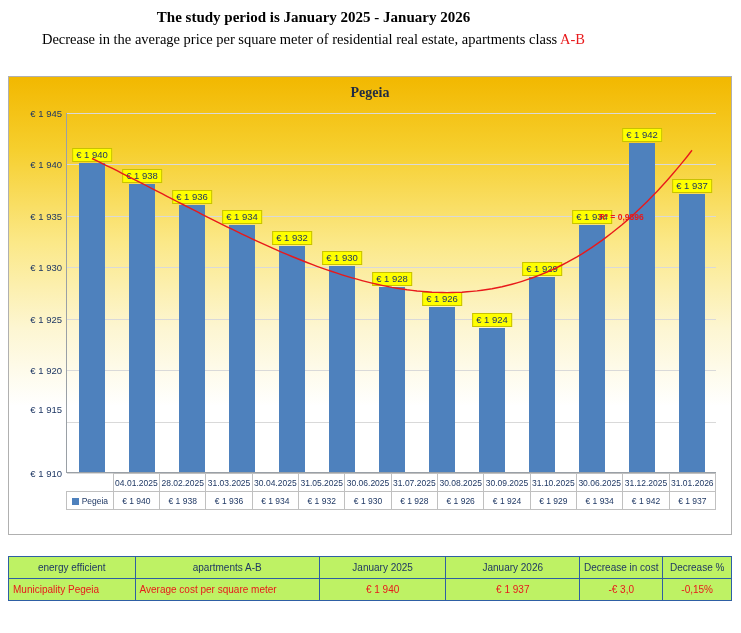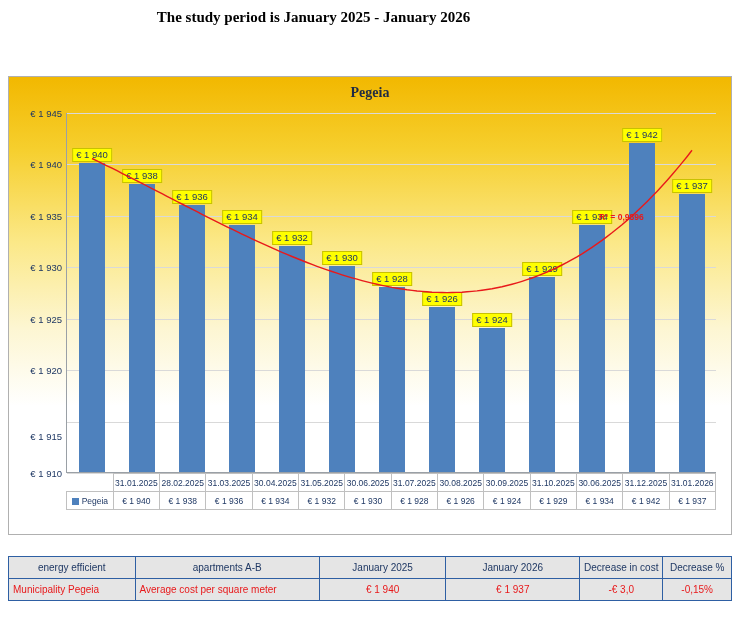--- a/index.html
+++ b/index.html
@@ -194,48 +194,49 @@
     border-collapse: collapse;
     table-layout: fixed;
     font-family: "Liberation Sans", sans-serif;
     font-size: 10px;
   }
   #summary td {
     border: 1px solid #2e5fa3;
     height: 21px;
     text-align: center;
     padding: 0 3px;
-    background: #e5e5e5;
+    background: #bef264;
     color: #1f3864;
     white-space: nowrap;
     overflow: hidden;
   }
   #summary tr.row-blue td { color: #1f3864; }
   #summary tr.row-red td { color: #e8191b; }
   #summary td.hdr { color: #1f3864; }
   #summary td.left { text-align: left; padding-left: 4px; }
 </style>
 </head>
 <body>
 
 <div id="page">
 
   <div class="titles">
     <div class="title-line1">The study period is January 2025 - January 2026</div>
+    <div class="title-line2"><span>Decrease in the average price per square meter of residential real estate, apartments class </span><span class="red">A-B</span></div>
   </div>
 
   <div id="chart-frame">
     <div id="chart-title">Pegeia</div>
 
     <div id="plot">
       <div id="gridlines">
           <div class="gridline" style="top: 360px;"></div>
           <div class="ytick" style="top: 360px;">€ 1 910</div>
           <div class="gridline" style="top: 308.571px;"></div>
-          <div class="ytick" style="top: 323px; text-align: right;">€ 1 915</div>
+          <div class="ytick" style="top: 296px; text-align: right;">€ 1 915</div>
           <div class="gridline" style="top: 257.143px;"></div>
           <div class="ytick" style="top: 257.143px;">€ 1 920</div>
           <div class="gridline" style="top: 205.714px;"></div>
           <div class="ytick" style="top: 205.714px;">€ 1 925</div>
           <div class="gridline" style="top: 154.286px;"></div>
           <div class="ytick" style="top: 154.286px;">€ 1 930</div>
           <div class="gridline" style="top: 102.857px;"></div>
           <div class="ytick" style="top: 102.857px;">€ 1 935</div>
           <div class="gridline" style="top: 51.4286px;"></div>
           <div class="ytick" style="top: 51.4286px;">€ 1 940</div>
@@ -315,21 +316,21 @@
           <col style="width: 7.13846%;">
           <col style="width: 7.13846%;">
           <col style="width: 7.13846%;">
           <col style="width: 7.13846%;">
           <col style="width: 7.13846%;">
           <col style="width: 7.13846%;">
         </colgroup>
       <tbody>
           <tr id="cat-row">
             <td style="border: none; background: transparent;"></td>
-            <td>31.01.2025</td>
+            <td>04.01.2025</td>
             <td>28.02.2025</td>
             <td>31.03.2025</td>
             <td>30.04.2025</td>
             <td>31.05.2025</td>
             <td>30.06.2025</td>
             <td>31.07.2025</td>
             <td>30.08.2025</td>
             <td>30.09.2025</td>
             <td>31.10.2025</td>
             <td>30.06.2025</td>

